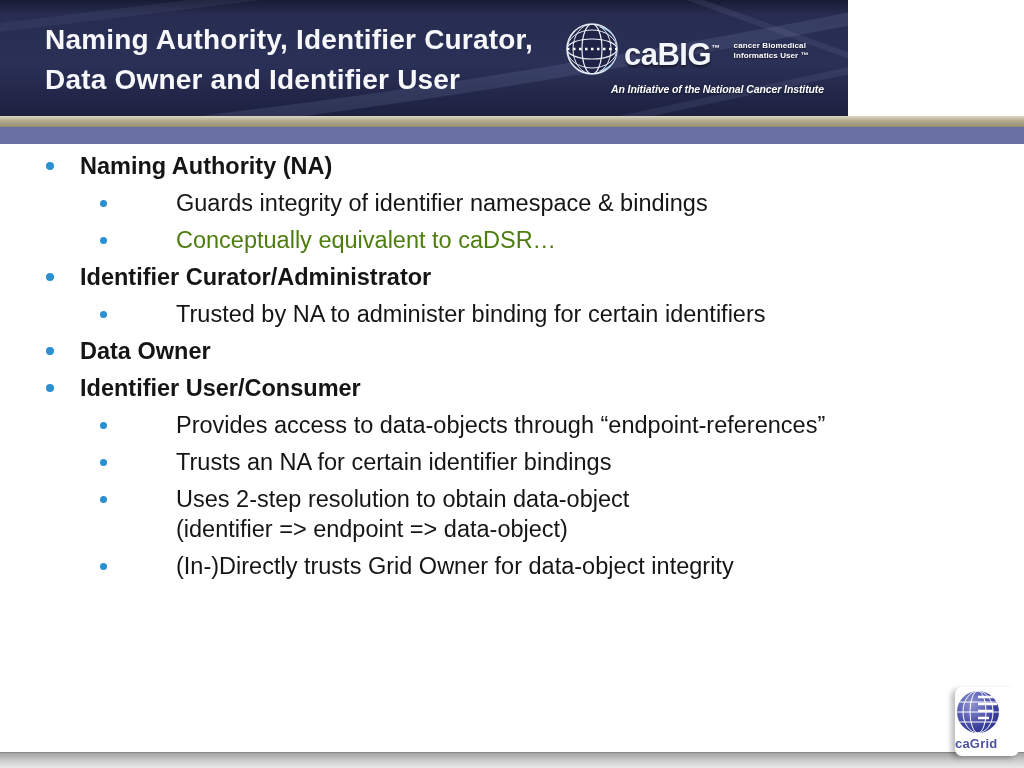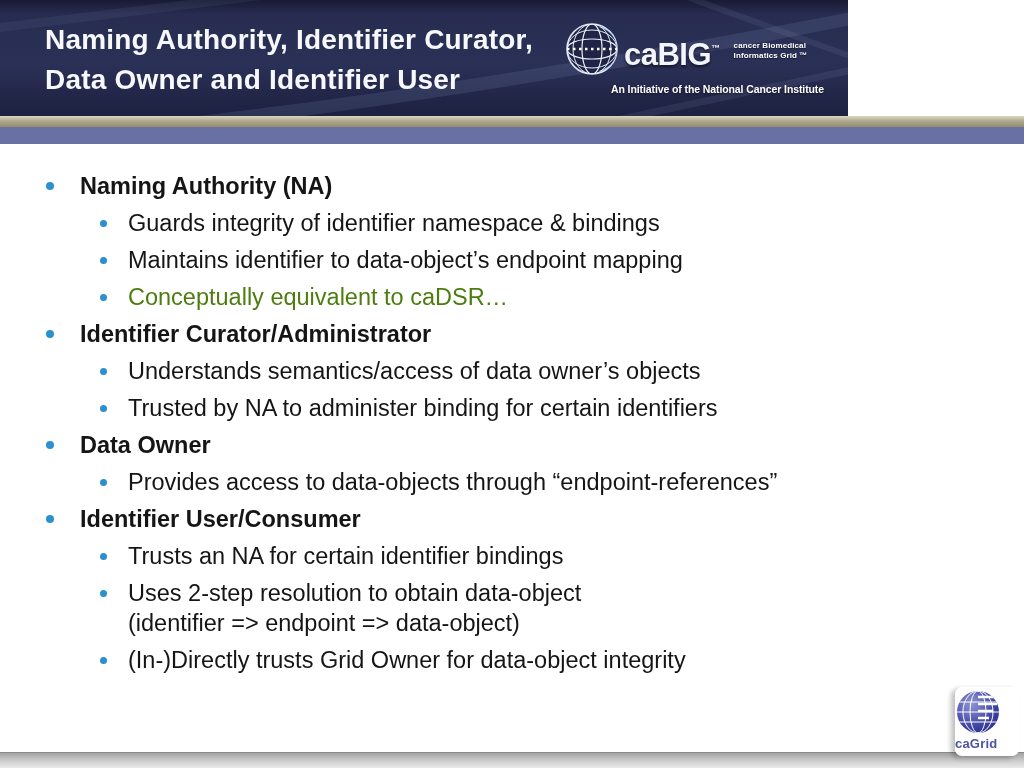--- a/index.html
+++ b/index.html
@@ -26,32 +26,32 @@
   .cabig-wordmark{
     font-size:31px;font-weight:bold;color:#f2f5fa;margin-left:5px;
     text-shadow:0 2px 3px rgba(0,0,0,0.55);letter-spacing:-0.5px;line-height:46px;
   }
   .cabig-tm{font-size:9px;vertical-align:14px;}
   .cabig-desc{
     font-size:8px;font-weight:bold;line-height:10px;margin-left:14px;
     letter-spacing:0.1px;text-shadow:0 1px 1px rgba(0,0,0,0.5);
   }
   .cabig-tagline{
-    font-size:10.5px;font-weight:bold;margin-top:3px;margin-left:46px;
+    font-size:10.5px;font-style:italic;font-weight:bold;margin-top:3px;margin-left:46px;
     white-space:nowrap;text-shadow:0 1px 2px rgba(0,0,0,0.5);letter-spacing:-0.1px;
   }
   
   .band-tan{position:absolute;top:116px;left:0;width:1024px;height:11px;
     background:linear-gradient(180deg,#dcd7c5 0%,#b0a98d 45%,#948d70 100%);}
   .band-purple{position:absolute;top:127px;left:0;width:1024px;height:17px;background:#6970a4;}
   
-  .content{position:absolute;top:144px;left:0;width:1024px;padding-top:27px;}
+  .content{position:absolute;top:144px;left:0;width:1024px;padding-top:7px;}
   .item{display:flex;font-size:23.5px;line-height:30px;color:#151515;margin-bottom:7px;}
   .item.lvl1{padding-left:46px;font-weight:bold;}
-  .item.lvl2{padding-left:100px;}
+  .item.lvl2{padding-left:100px;gap:48px;}
   .item .dot{flex:none;width:8px;height:8px;border-radius:50%;background:#2b8fd0;
     margin-top:11px;margin-right:26px;}
   .item.lvl2 .dot{width:7px;height:7px;margin-top:12px;margin-right:21px;}
   .item.muted .txt{color:#4d7c0f;}
   
   .bottom-strip{position:absolute;left:0;bottom:0;width:1024px;height:15px;
     background:linear-gradient(180deg,#a3a3a3 0%,#cfcfcf 55%,#e9e9e9 100%);
     border-top:1px solid #8a8a8a;}
   .cagrid{
     position:absolute;top:687px;left:955px;width:64px;height:69px;
@@ -94,21 +94,21 @@
             <ellipse cx="27" cy="27" rx="19" ry="25" fill="none" stroke="#e8eef6" stroke-width="1"></ellipse>
             <ellipse cx="27" cy="27" rx="25" ry="10" fill="none" stroke="#e8eef6" stroke-width="1.2"></ellipse>
             <ellipse cx="27" cy="27" rx="25" ry="19" fill="none" stroke="#e8eef6" stroke-width="1"></ellipse>
             <line x1="2" y1="27" x2="52" y2="27" stroke="#ffffff" stroke-width="2.5" stroke-dasharray="2.5 3.5"></line>
           </g>
         </svg>
       </span>
       <span class="cabig-wordmark"><span>caBIG</span><span class="cabig-tm">™</span></span>
       <span class="cabig-desc">
         <div>cancer Biomedical</div>
-        <div>Informatics Grid ™</div>
+        <div>Informatics User ™</div>
       </span>
     </div>
     <div class="cabig-tagline">An Initiative of the National Cancer Institute</div>
   </div>
 </div>
 
 <div class="band-tan"></div>
 <div class="band-purple"></div>
 
 <div class="content">
@@ -118,66 +118,54 @@
         <div class="txt">
           <div>Naming Authority (NA)</div>
         </div>
       </div>
       <div class="item lvl2">
         <span class="dot"></span>
         <div class="txt">
           <div>Guards integrity of identifier namespace &amp; bindings</div>
         </div>
       </div>
-      <div class="item lvl2">
-        <span class="dot"></span>
-        <div class="txt">
-          <div>Maintains identifier to data-object’s endpoint mapping</div>
-        </div>
-      </div>
       <div class="item lvl2 muted">
         <span class="dot"></span>
         <div class="txt">
           <div>Conceptually equivalent to caDSR…</div>
         </div>
       </div>
       <div class="item lvl1">
         <span class="dot"></span>
         <div class="txt">
           <div>Identifier Curator/Administrator</div>
         </div>
       </div>
       <div class="item lvl2">
         <span class="dot"></span>
         <div class="txt">
-          <div>Understands semantics/access of data owner’s objects</div>
-        </div>
-      </div>
-      <div class="item lvl2">
-        <span class="dot"></span>
-        <div class="txt">
           <div>Trusted by NA to administer binding for certain identifiers</div>
         </div>
       </div>
       <div class="item lvl1">
         <span class="dot"></span>
         <div class="txt">
           <div>Data Owner</div>
         </div>
       </div>
+      <div class="item lvl1">
+        <span class="dot"></span>
+        <div class="txt">
+          <div>Identifier User/Consumer</div>
+        </div>
+      </div>
       <div class="item lvl2">
         <span class="dot"></span>
         <div class="txt">
           <div>Provides access to data-objects through “endpoint-references”</div>
-        </div>
-      </div>
-      <div class="item lvl1">
-        <span class="dot"></span>
-        <div class="txt">
-          <div>Identifier User/Consumer</div>
         </div>
       </div>
       <div class="item lvl2">
         <span class="dot"></span>
         <div class="txt">
           <div>Trusts an NA for certain identifier bindings</div>
         </div>
       </div>
       <div class="item lvl2">
         <span class="dot"></span>

